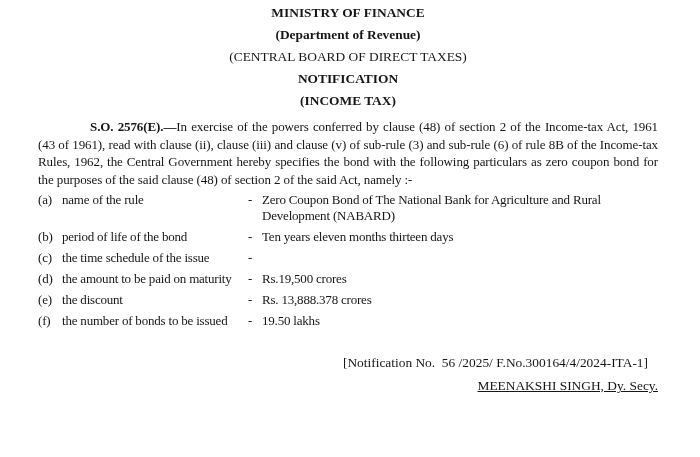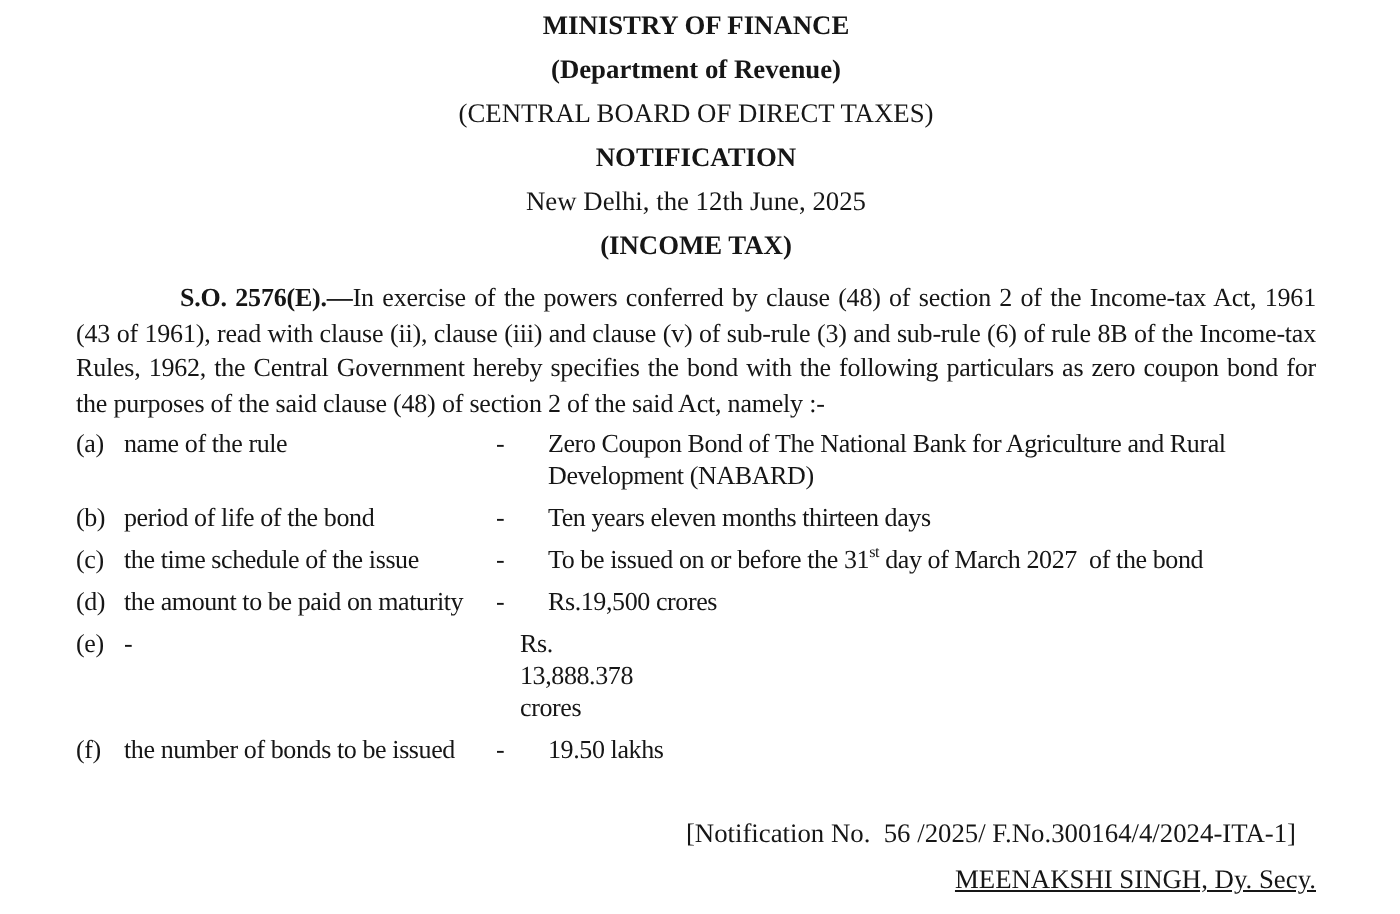--- a/index.html
+++ b/index.html
@@ -46,21 +46,21 @@
     line-height: 16px;
     margin-bottom: 5px;
   }
   .prow .marker { white-space: nowrap; }
   .prow .label  { white-space: nowrap; }
   .prow .label2 {
     grid-column: 2 / 5;
     margin-top: 6px;
     white-space: nowrap;
   }
-  .prow .value { white-space: normal; margin-left: 12px; }
+  .prow .value { white-space: normal; }
   .pre-space { white-space: pre-wrap; }
   .sup {
     font-size: 0.62em;
     vertical-align: super;
     line-height: 0;
   }
   .footer {
     margin-top: 26px;
     text-align: right;
     font-size: 13.4px;
@@ -78,21 +78,20 @@
 </style>
 </head>
 <body>
 
 <div class="page">
 
   <div class="hline bold">MINISTRY OF FINANCE</div>
   <div class="hline bold">(Department of Revenue)</div>
   <div class="hline">(CENTRAL BOARD OF DIRECT TAXES)</div>
   <div class="hline bold">NOTIFICATION</div>
-  <div class="hline">New Delhi, the 12th June, 2025</div>
   <div class="hline bold">(INCOME TAX)</div>
 
   <p class="para"><span class="bold">S.O. 2576(E).—</span><span>In exercise of the powers conferred by clause (48) of section 2 of the Income-tax Act, 1961 (43 of 1961), read with clause (ii), clause (iii) and clause (v) of sub-rule (3) and sub-rule (6) of rule 8B of the Income-tax Rules, 1962, the Central Government hereby specifies the bond with the following particulars as zero coupon bond for the purposes of the said clause (48) of section 2 of the said Act, namely :-</span></p>
 
   <div class="plist">
 
     <div class="prow">
       <span class="marker">(a)</span>
       <span class="label">name of the rule</span>
       <span class="dash">-</span>
@@ -103,32 +102,32 @@
       <span class="marker">(b)</span>
       <span class="label">period of life of the bond</span>
       <span class="dash">-</span>
       <span class="value">Ten years eleven months thirteen days</span>
     </div>
 
     <div class="prow">
       <span class="marker">(c)</span>
       <span class="label">the time schedule of the issue</span>
       <span class="dash">-</span>
-      <span class="value"><span class="pre-space">To be issued on or before the 31</span><span class="sup">st</span><span class="pre-space"> day of March 2027  of the bond</span></span>
     </div>
 
     <div class="prow">
       <span class="marker">(d)</span>
       <span class="label">the amount to be paid on maturity</span>
       <span class="dash">-</span>
       <span class="value">Rs.19,500 crores</span>
     </div>
 
     <div class="prow">
       <span class="marker">(e)</span>
+      <span class="label">the discount</span>
       <span class="dash">-</span>
       <span class="value">Rs. 13,888.378 crores</span>
     </div>
 
     <div class="prow">
       <span class="marker">(f)</span>
       <span class="label">the number of bonds to be issued</span>
       <span class="dash">-</span>
       <span class="value">19.50 lakhs</span>
     </div>

